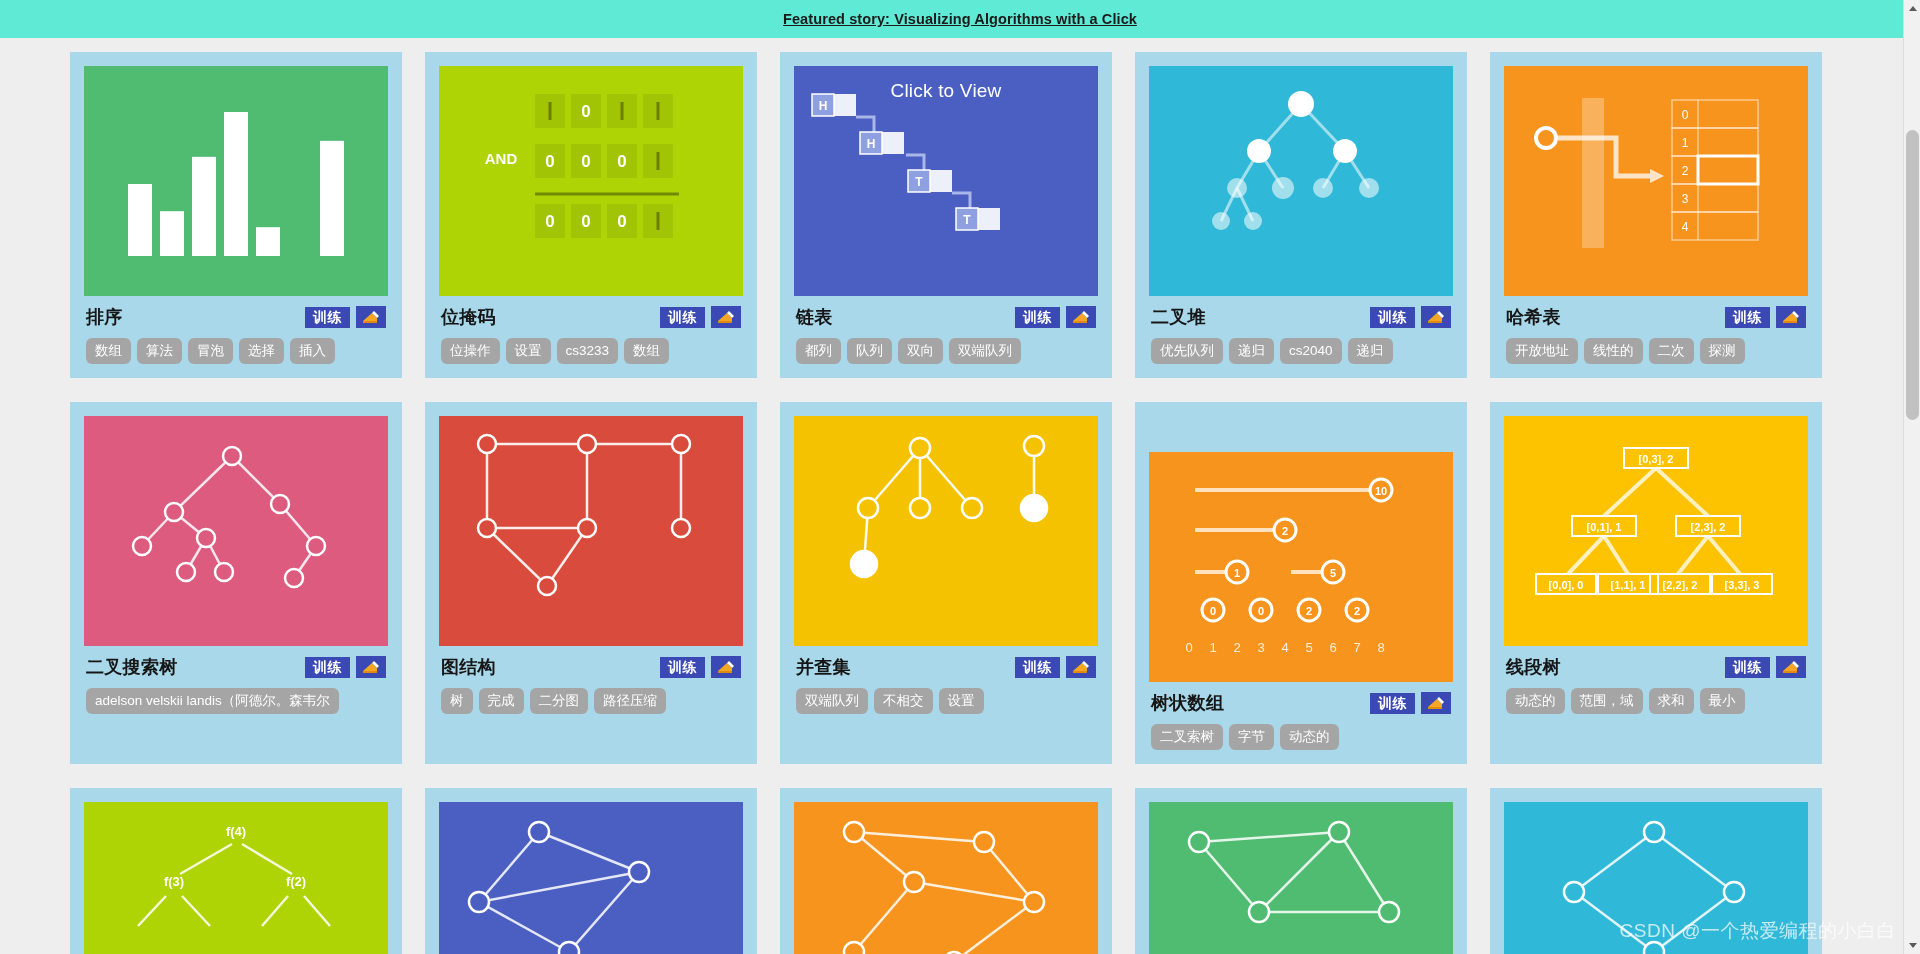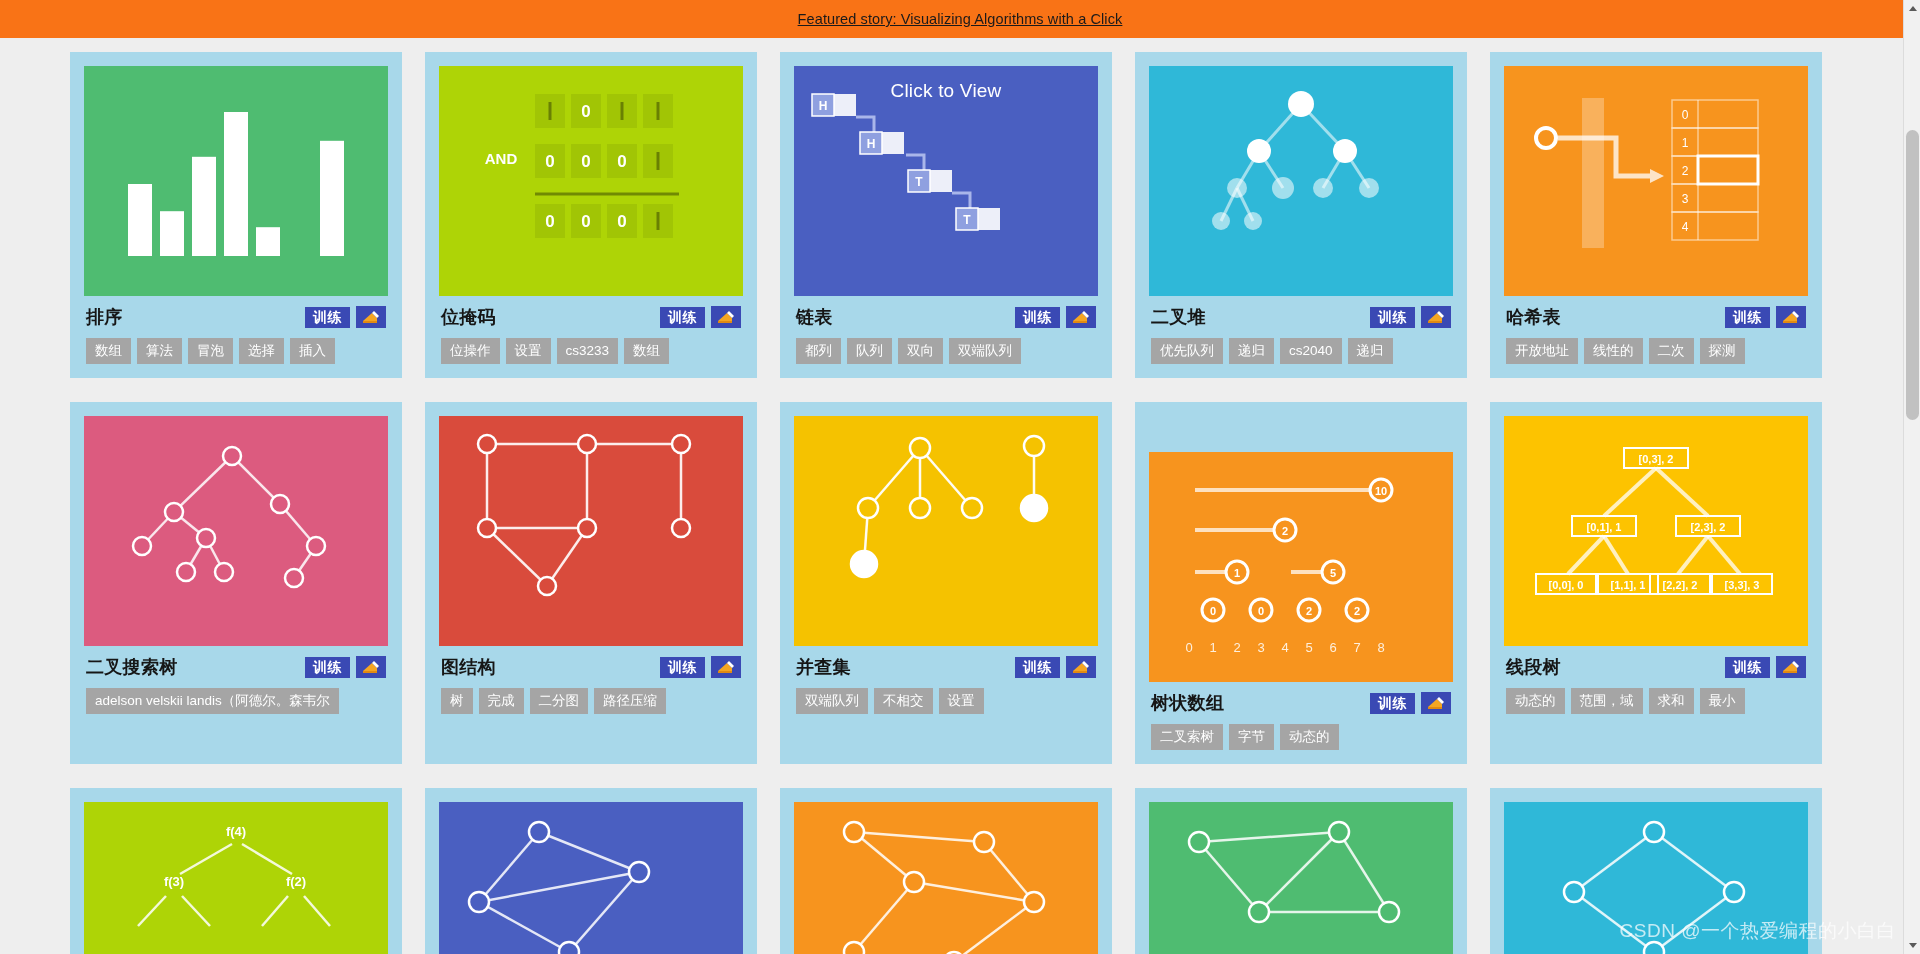--- a/index.html
+++ b/index.html
@@ -8,21 +8,22 @@
     background: #eeeeee;
     font-family: "Liberation Sans", "DejaVu Sans", sans-serif;
     overflow: hidden;
   }
   #page { position: relative; width:1920px; height:954px; background:#eeeeee; }
 
   
   .header {
     height: 38px;
     display:flex; align-items:center; justify-content:center;
-    background:#f97316;
+    background:#5eead4;
+    font-weight:bold;
   }
   .header-link {
     font-size: 14.5px; color:#1a1a1a; text-decoration: underline;
     letter-spacing:.1px; cursor:pointer;
   }
 
   
   .grid {
     padding: 14px 70px 0 70px;
     display: grid;
@@ -63,21 +64,21 @@
     cursor:pointer;
   }
   .tags {
     display:flex; flex-wrap: nowrap; overflow:hidden;
     gap: 6px; margin-top: 8px; height: 26px;
   }
   .tag {
     background:#a5a5a5; color:#ffffff;
     font-size: 13.5px; line-height:1;
     padding: 6px 9px 7px 9px;
-    border-radius: 0; white-space:nowrap;
+    border-radius: 6px; white-space:nowrap;
     cursor:pointer;
   }
 
   
   .scrollbar {
     position:absolute; top:0; right:0; width: 17px; height: 954px;
     background:#f1f1f1; border-left:1px solid #dcdcdc;
   }
   .sb-arrow {
     width:17px; height:17px; background:#f1f1f1;

